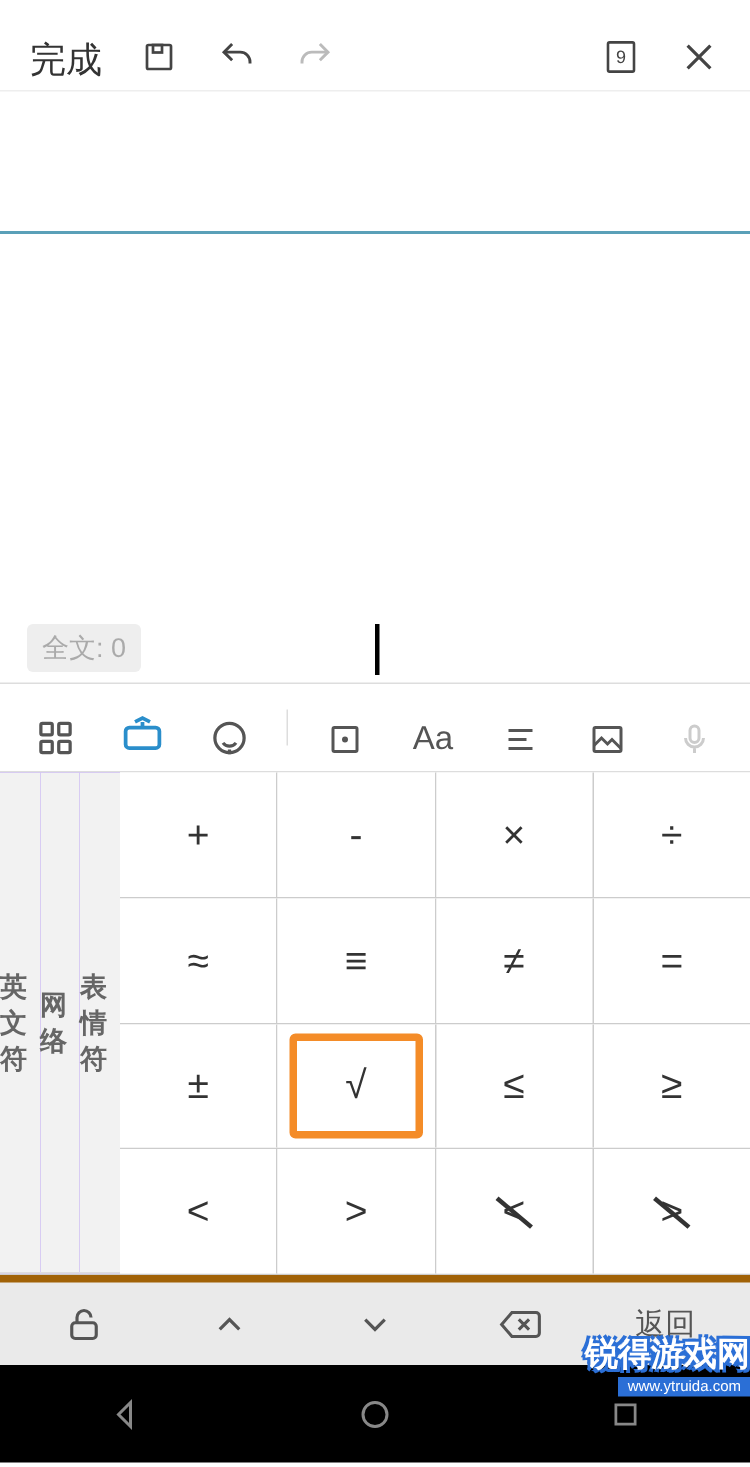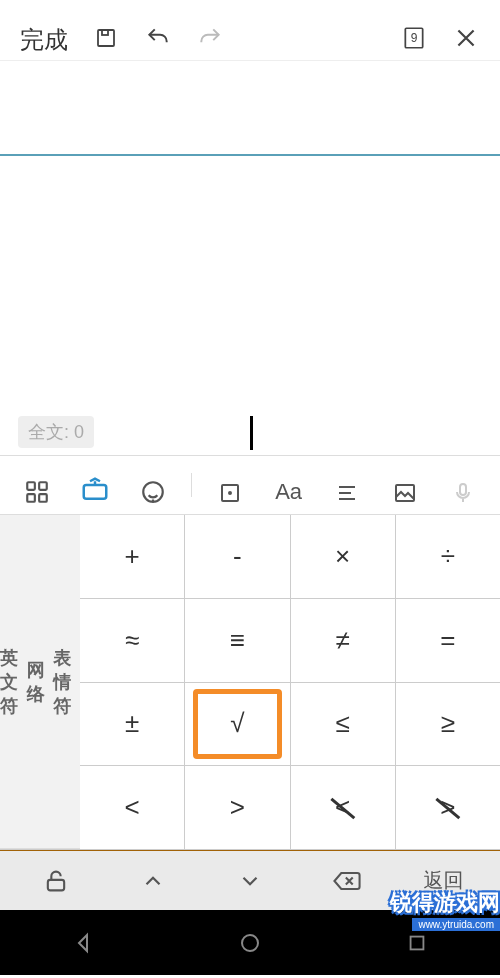--- a/index.html
+++ b/index.html
@@ -27,21 +27,21 @@
 .cat { flex: 1; display: flex; align-items: center; justify-content: center; font-size: 18px; color: #666; border-bottom: 1px solid #ddd; background: #f2f2f2; }
 .cat.active { background: #ddd; }
 .grid { flex: 1; display: flex; flex-direction: column; }
 .grow { flex: 1; display: flex; border-bottom: 1px solid #ccc; }
 .grow:last-child { border-bottom: none; }
 .cell { flex: 1; display: flex; align-items: center; justify-content: center; font-size: 26px; color: #333; border-right: 1px solid #ccc; background: #fff; }
 .cell:last-child { border-right: none; }
 .cell.hl { position: relative; }
 .cell.hl::after { content: ''; position: absolute; inset: 6px 8px; border: 5px solid #f48c28; border-radius: 4px; }
 
-.bottombar { height: 60px; display: flex; align-items: center; justify-content: space-around; background: #eaeaea; border-top: 1px solid #a16207; padding: 0 8px; }
+.bottombar { height: 60px; display: flex; align-items: center; justify-content: space-around; background: #eaeaea; border-top: 5px solid #a16207; padding: 0 8px; }
 .bitem { flex: 1; display: flex; align-items: center; justify-content: center; font-size: 22px; color: #555; }
 .btext { font-size: 20px; }
 
 .navbar { height: 65px; background: #000; display: flex; align-items: center; justify-content: space-around; }
 .nav { width: 40px; height: 40px; display: flex; align-items: center; justify-content: center; }
 
 .watermark { position: absolute; right: 0; bottom: 30px; width: 170px; height: 60px; pointer-events: none; }
 .wm-top { color: #fff; font-size: 22px; font-weight: bold; text-align: right; text-shadow: 2px 2px 0 #2b6fd6, -2px -2px 0 #2b6fd6, 2px -2px 0 #2b6fd6, -2px 2px 0 #2b6fd6; }
 .wm-sub { color: #fff; font-size: 10px; text-align: right; background: #2b6fd6; padding: 1px 6px; display: inline-block; float: right; }
 

